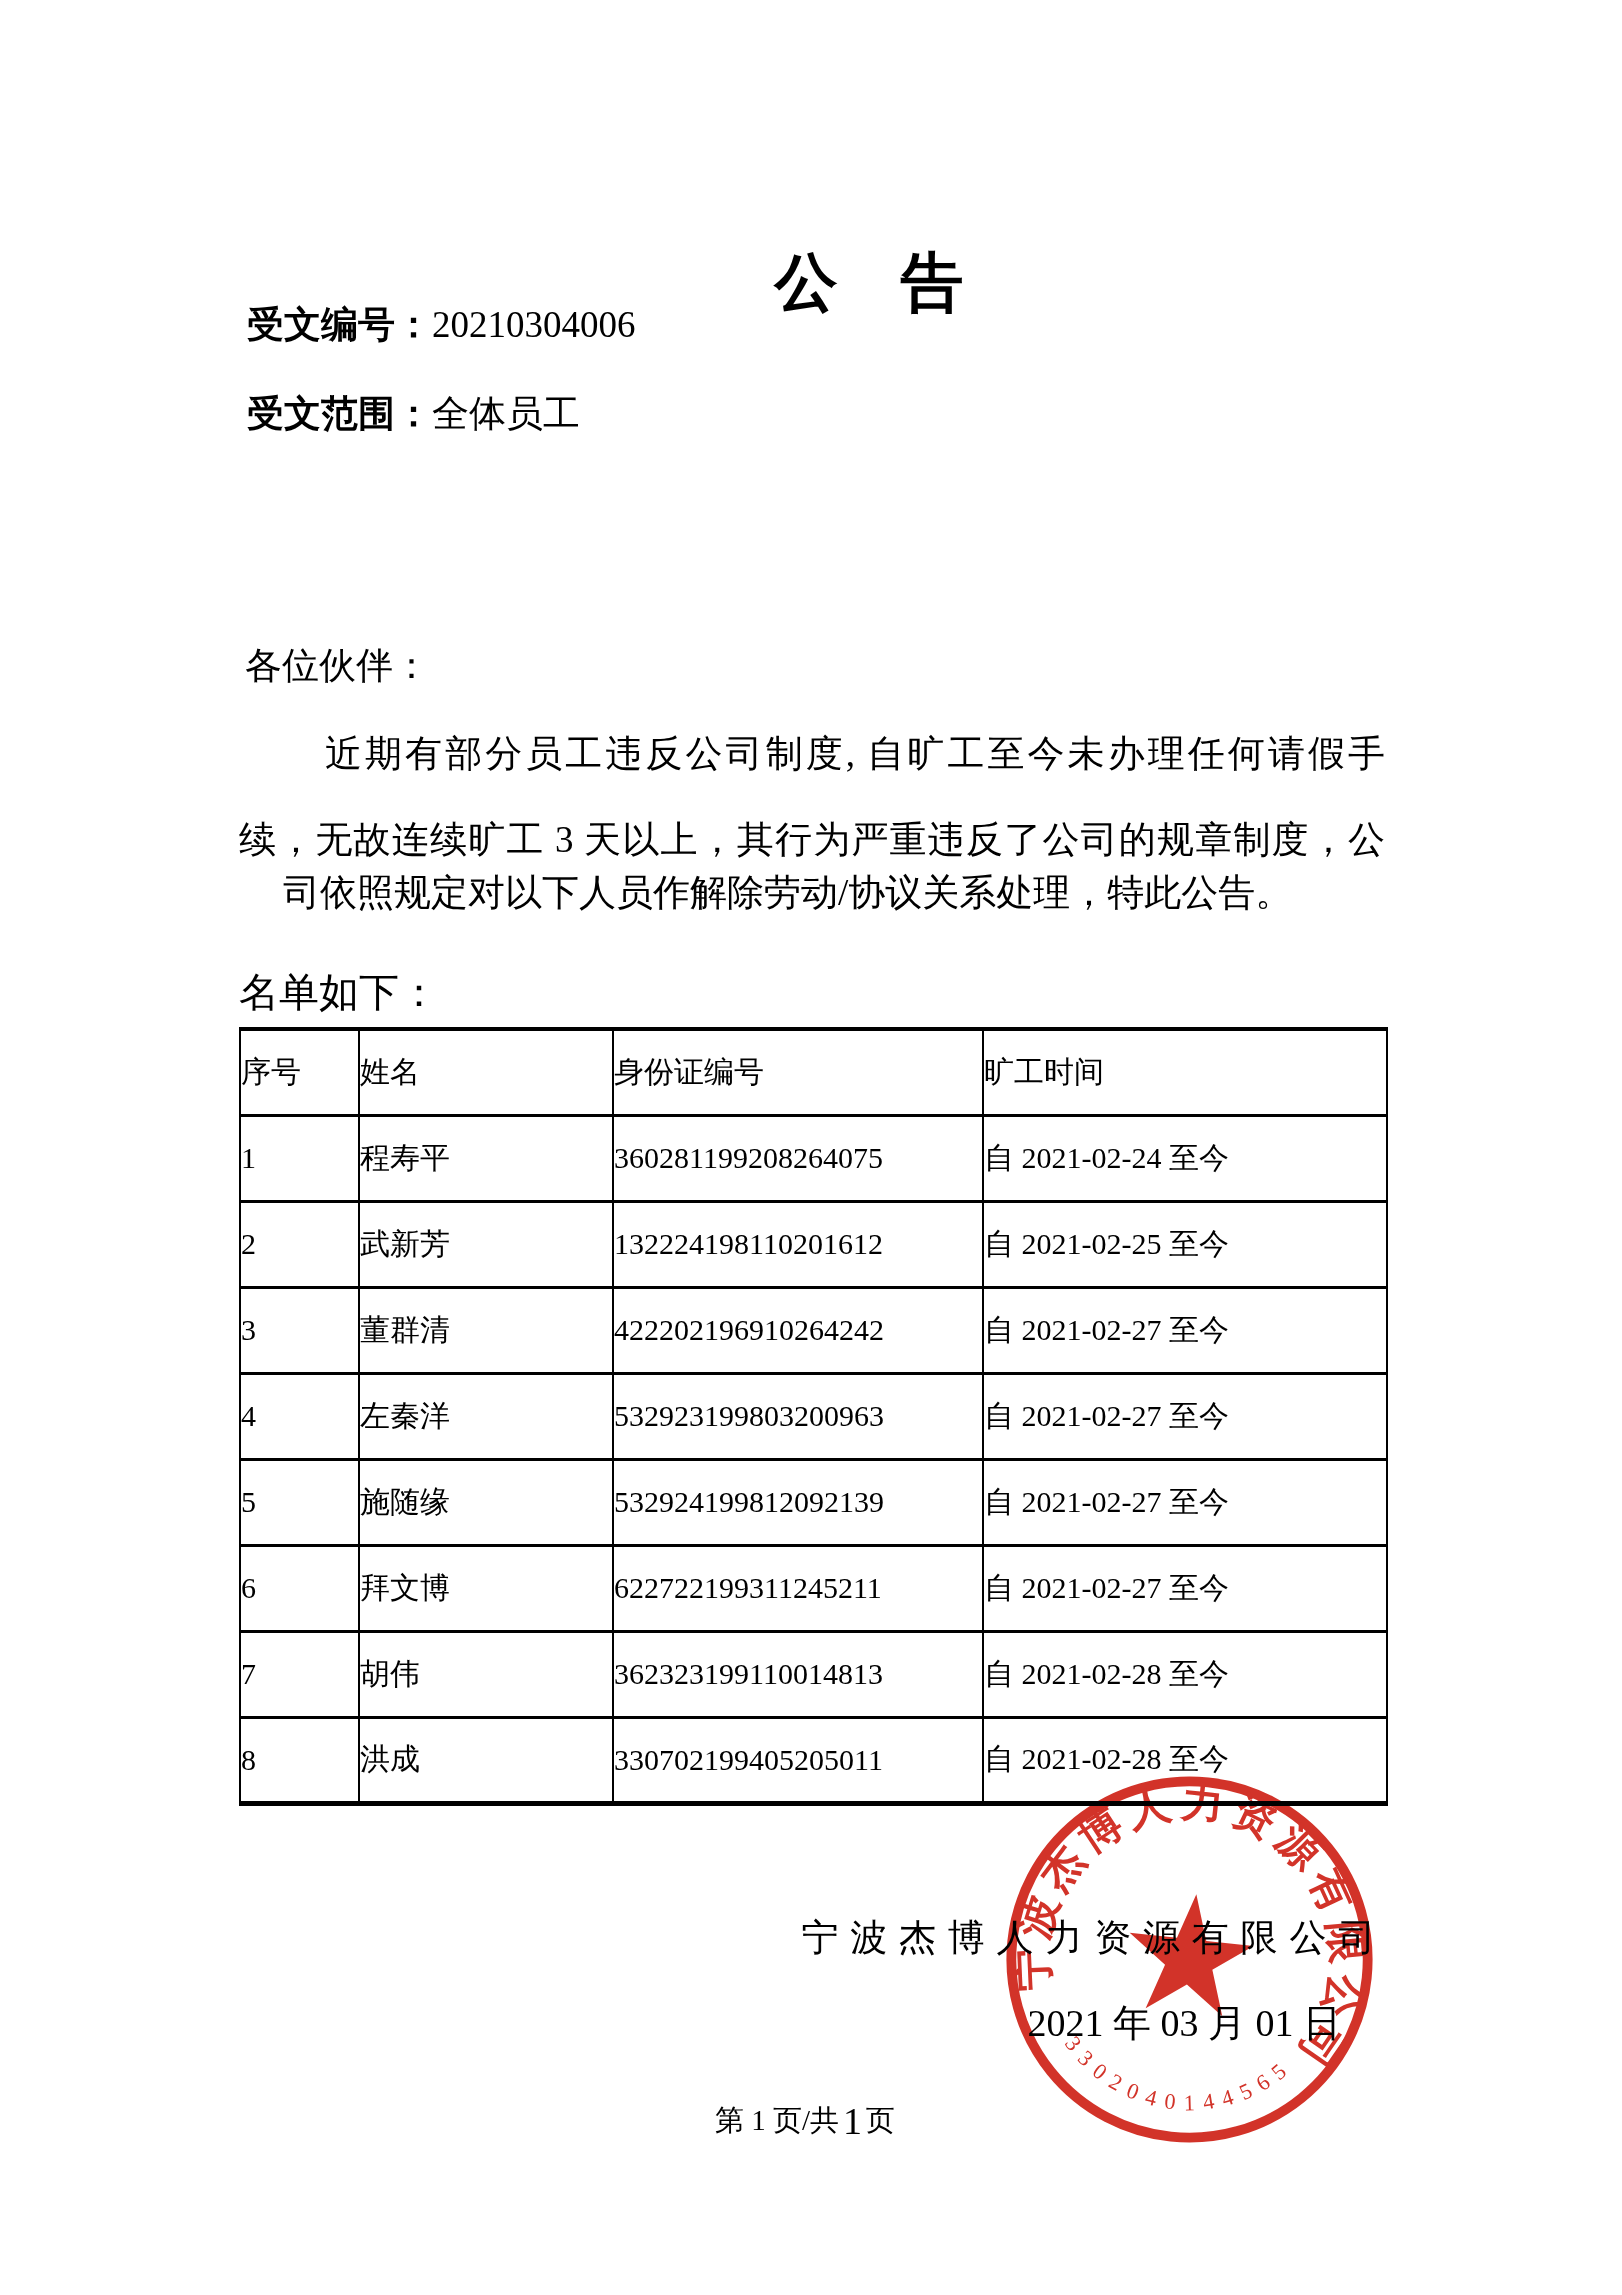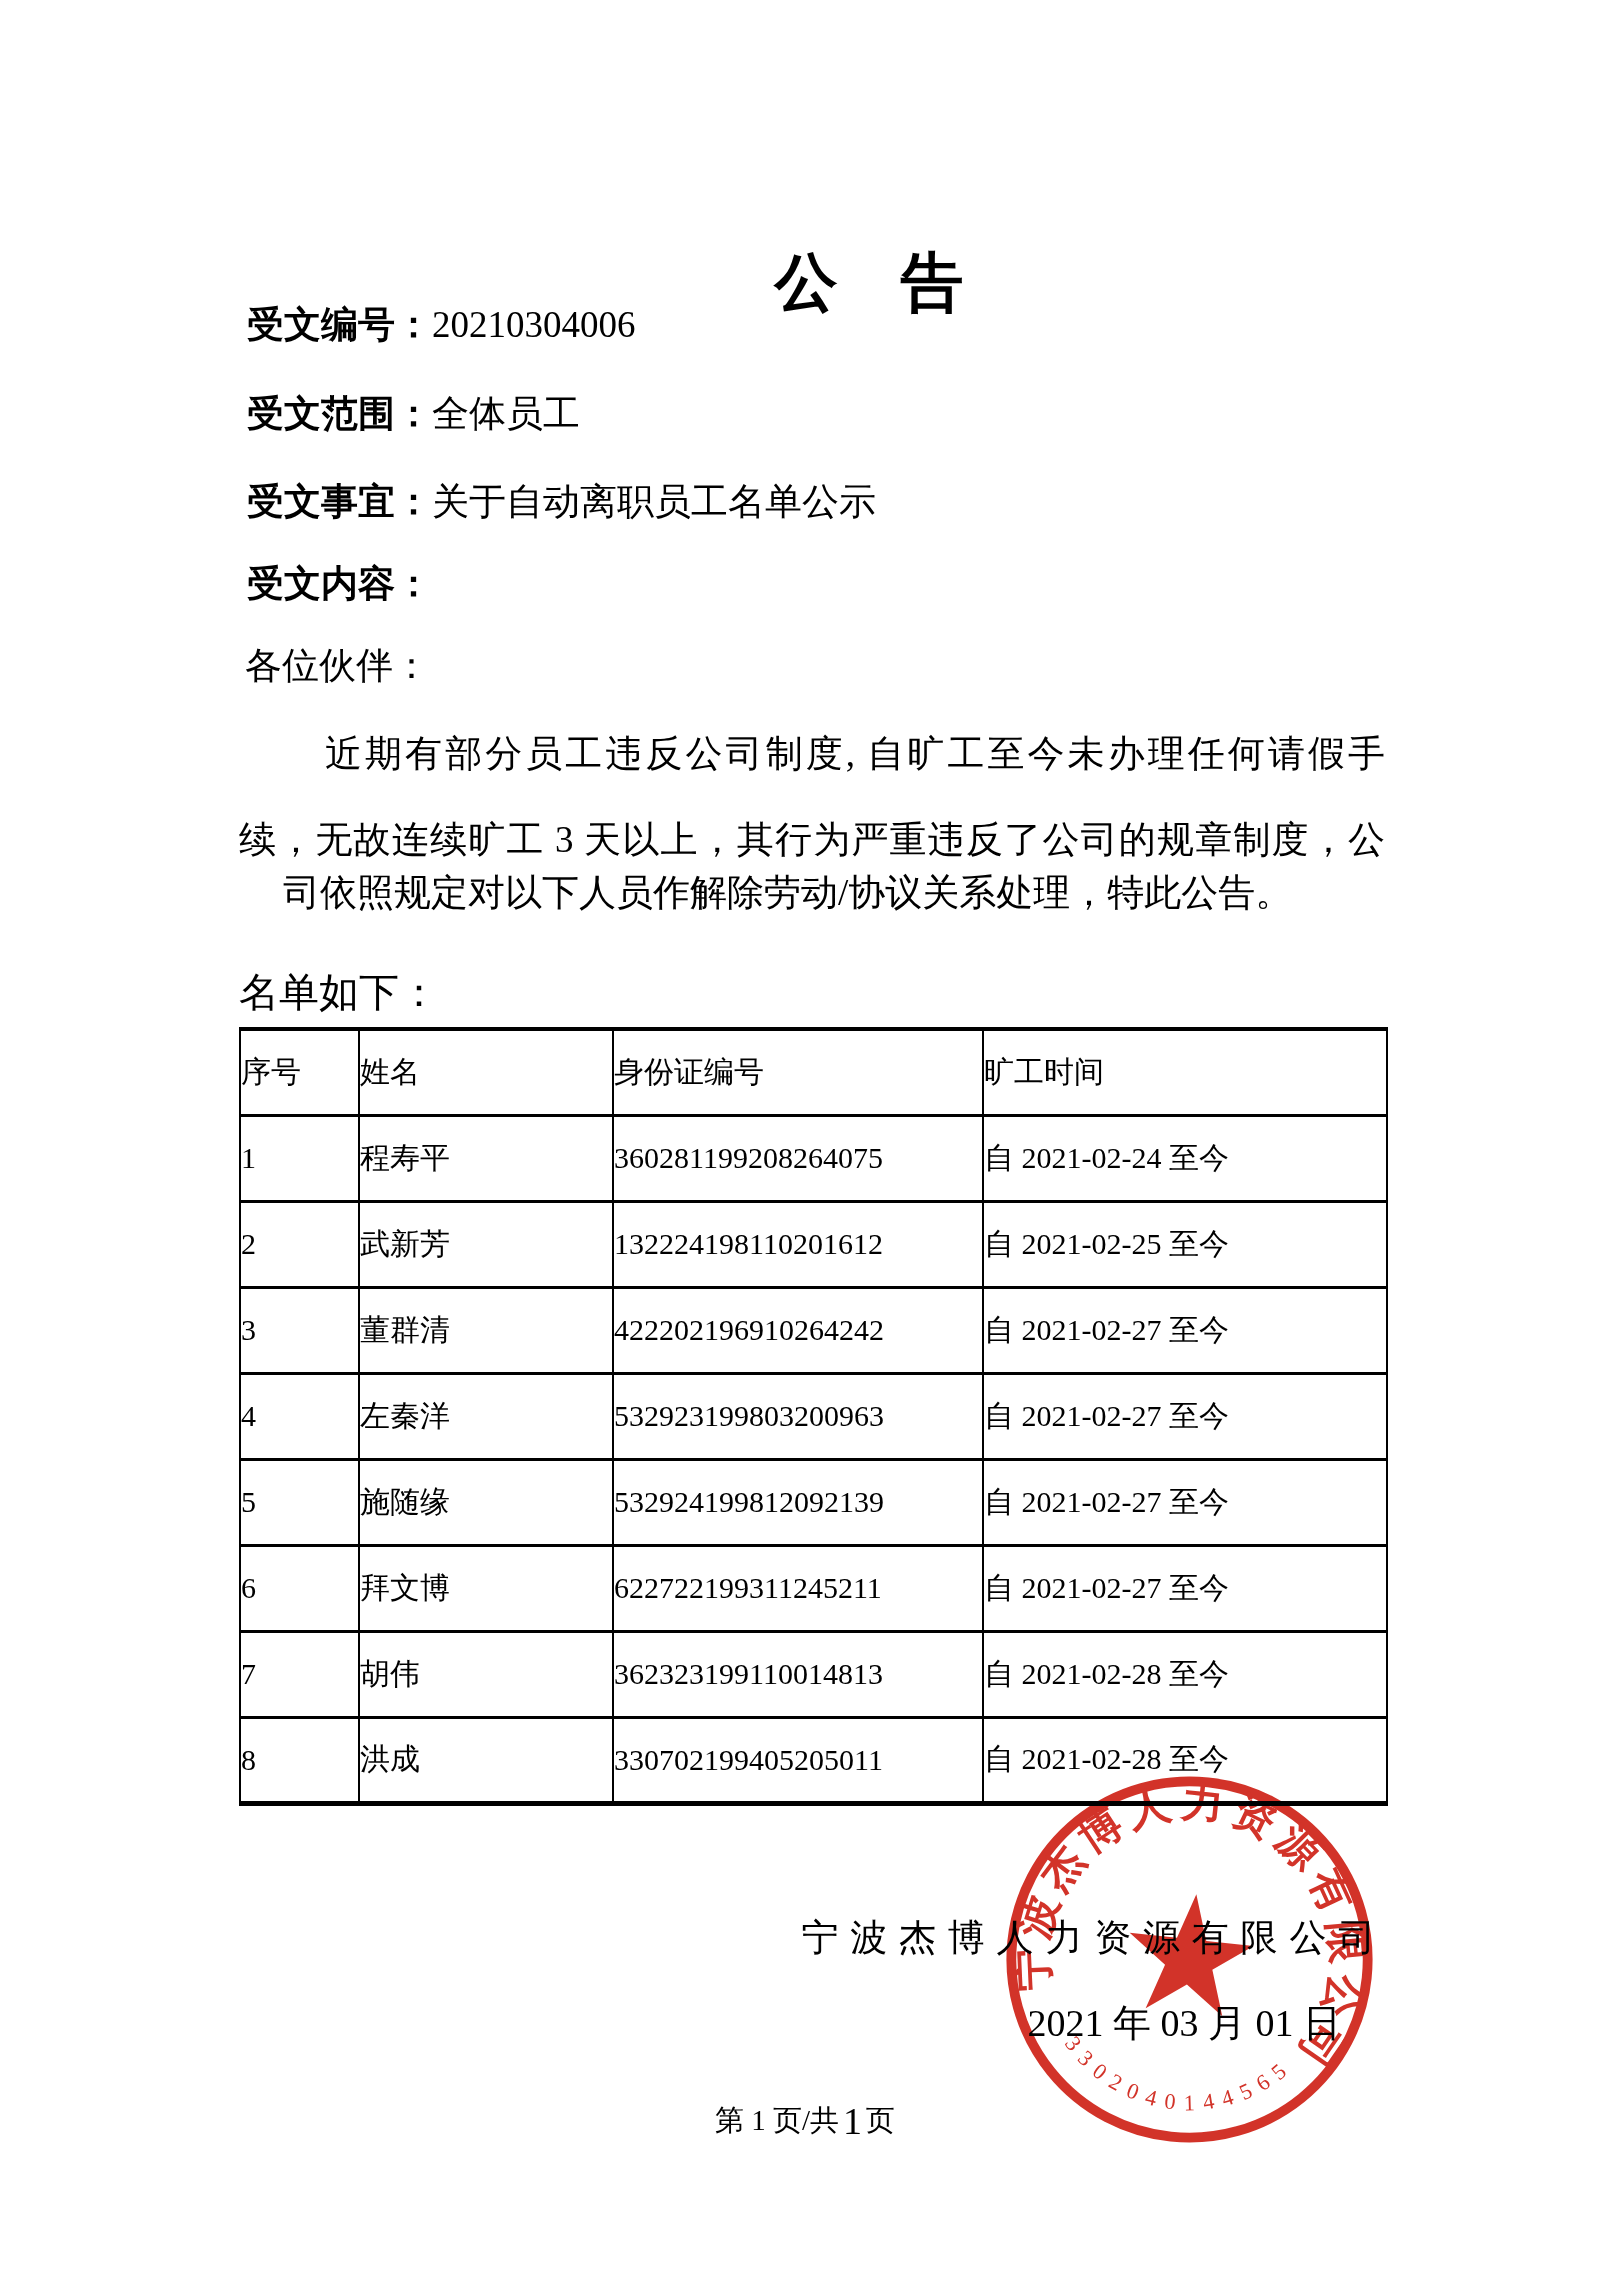--- a/index.html
+++ b/index.html
@@ -72,26 +72,20 @@
 
 <div class="page">
 
   <div class="abs doc-title">公　告</div>
 
   <div class="abs field-line" style="top:302px">
     <span class="field-label">受文编号：</span><span>20210304006</span>
   </div>
   <div class="abs field-line" style="top:391px">
     <span class="field-label">受文范围：</span><span>全体员工</span>
-  </div>
-  <div class="abs field-line" style="top:479px">
-    <span class="field-label">受文事宜：</span><span>关于自动离职员工名单公示</span>
-  </div>
-  <div class="abs field-line" style="top:561px">
-    <span class="field-label">受文内容：</span><span></span>
   </div>
 
   <div class="abs salutation">各位伙伴：</div>
 
   <div id="paragraph">
       <div class="abs para-line indent" style="top: 731px;">近期有部分员工违反公司制度, 自旷工至今未办理任何请假手</div>
       <div class="abs para-line" style="top: 817px;">续，无故连续旷工 3 天以上，其行为严重违反了公司的规章制度，公</div>
       <div class="abs para-line last" style="top: 870px; margin-left: 44px;">司依照规定对以下人员作解除劳动/协议关系处理，特此公告。</div>
     </div>
 

